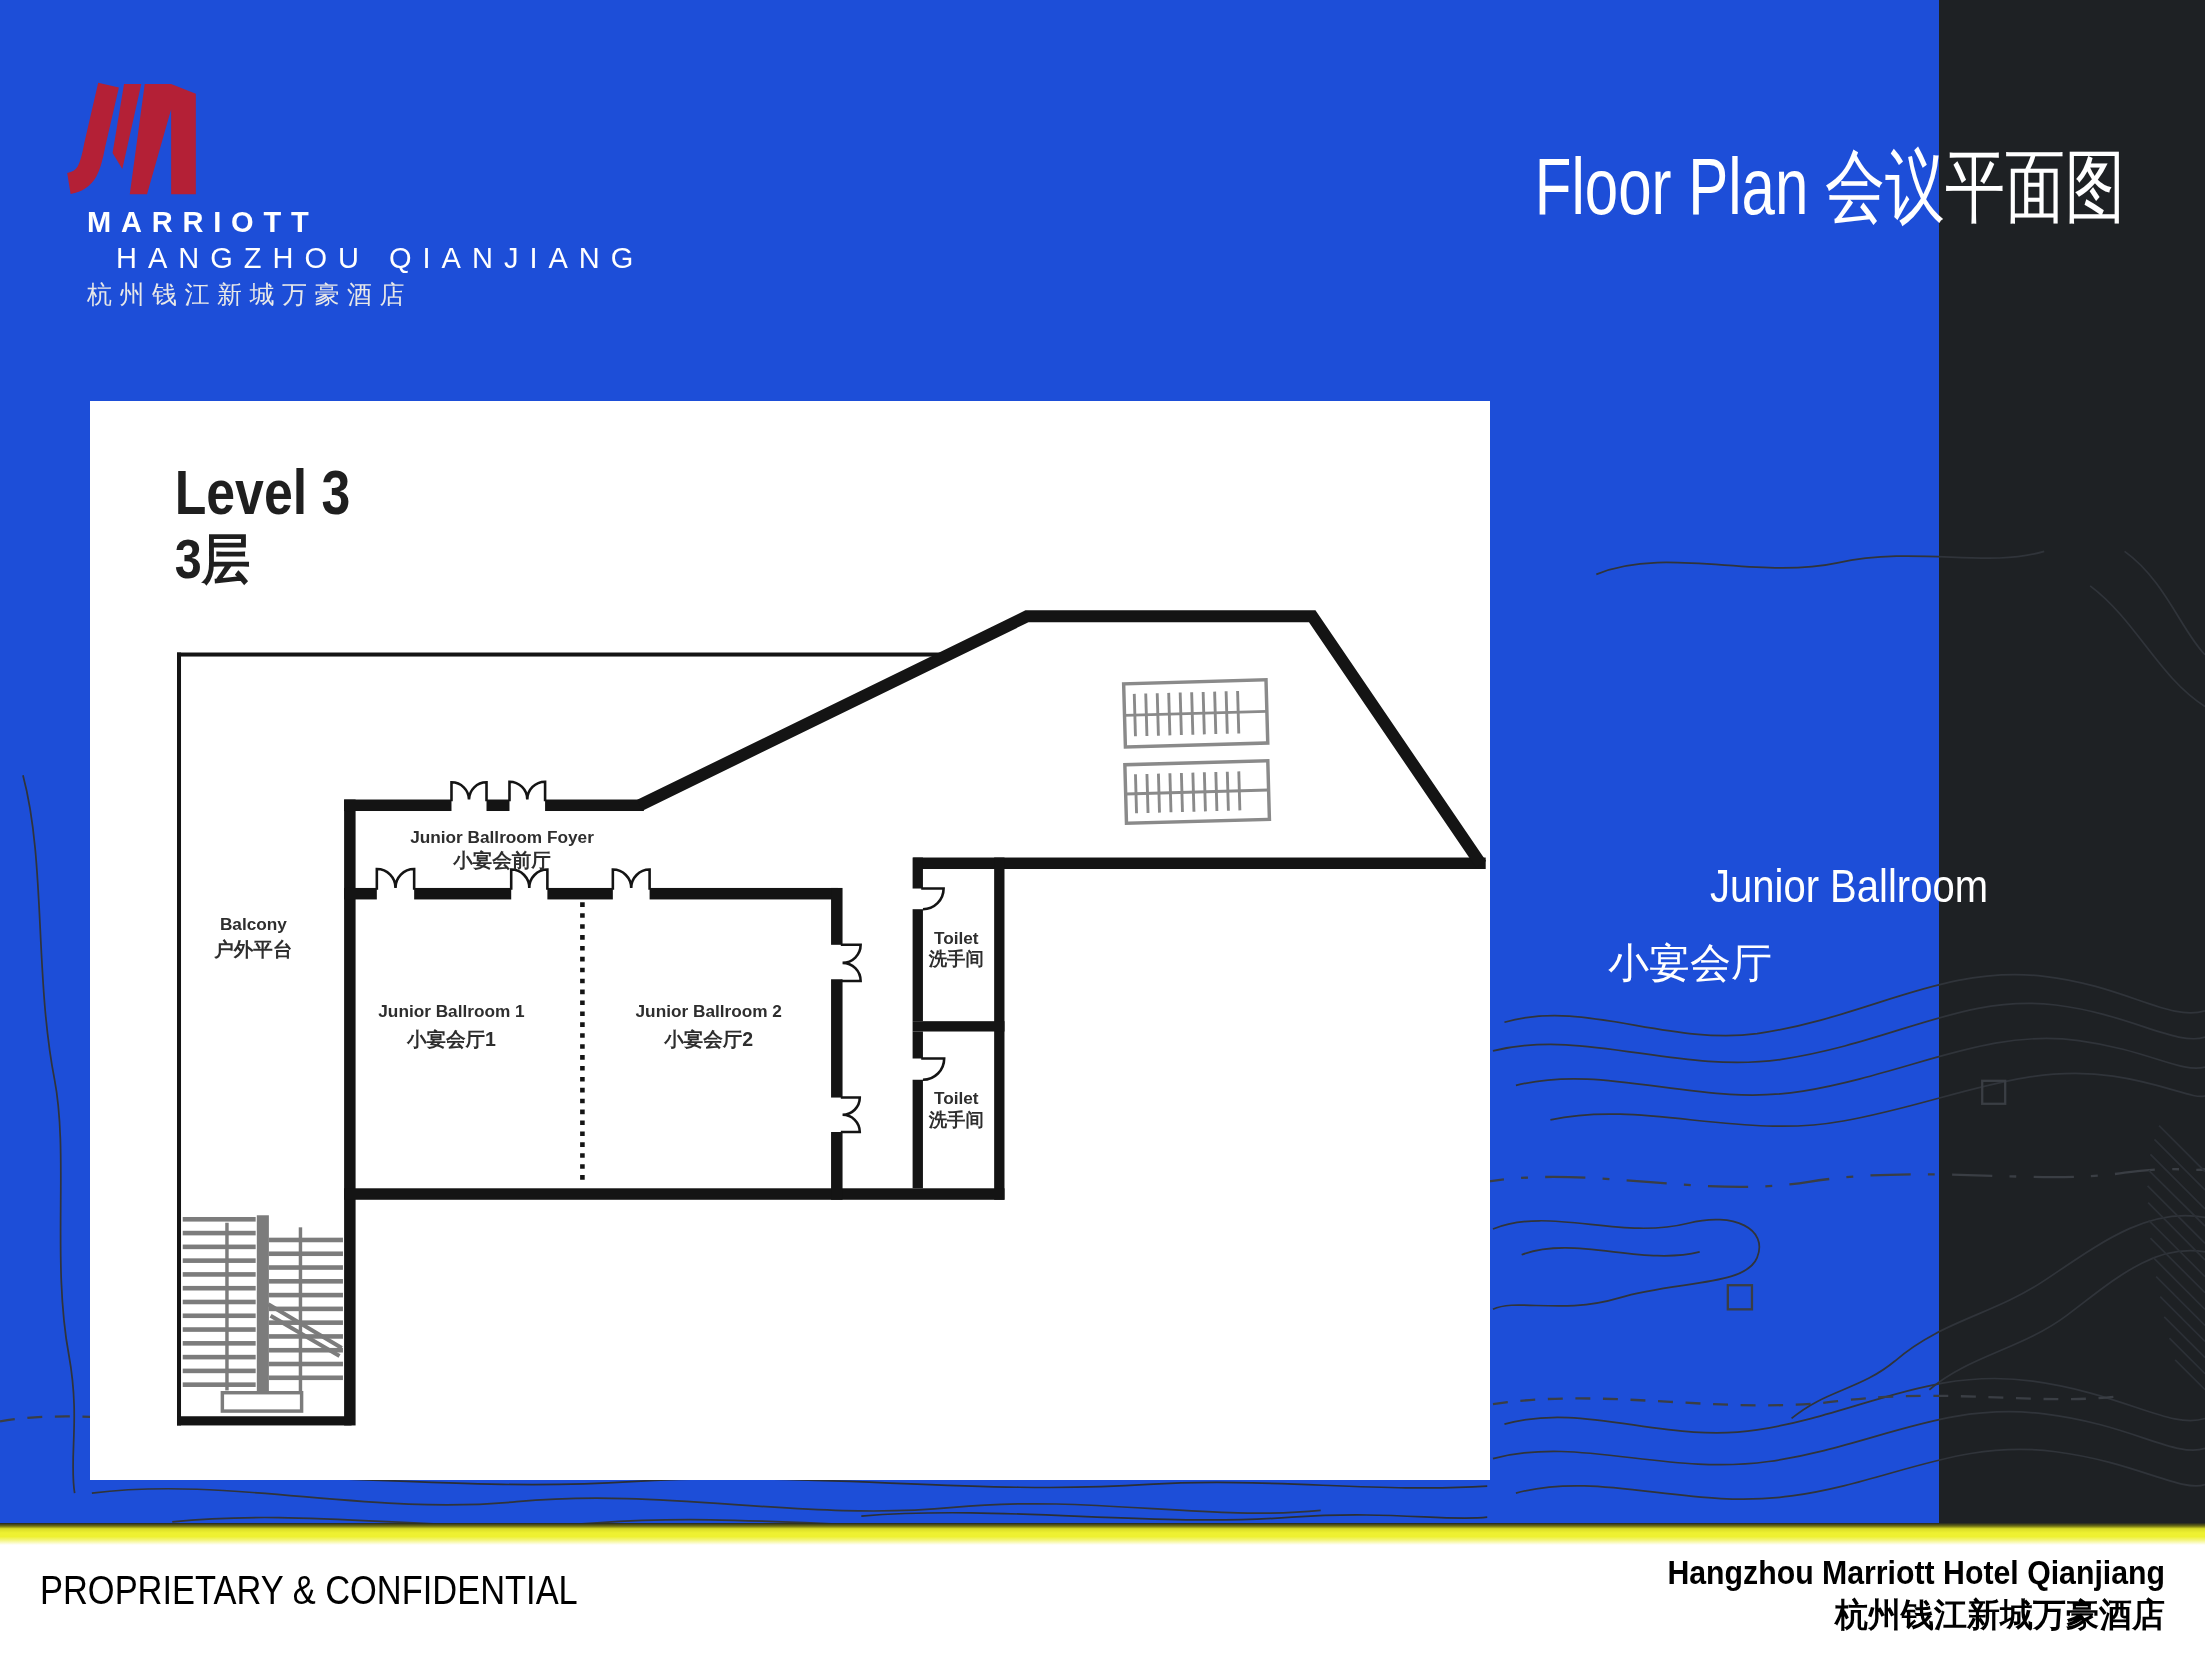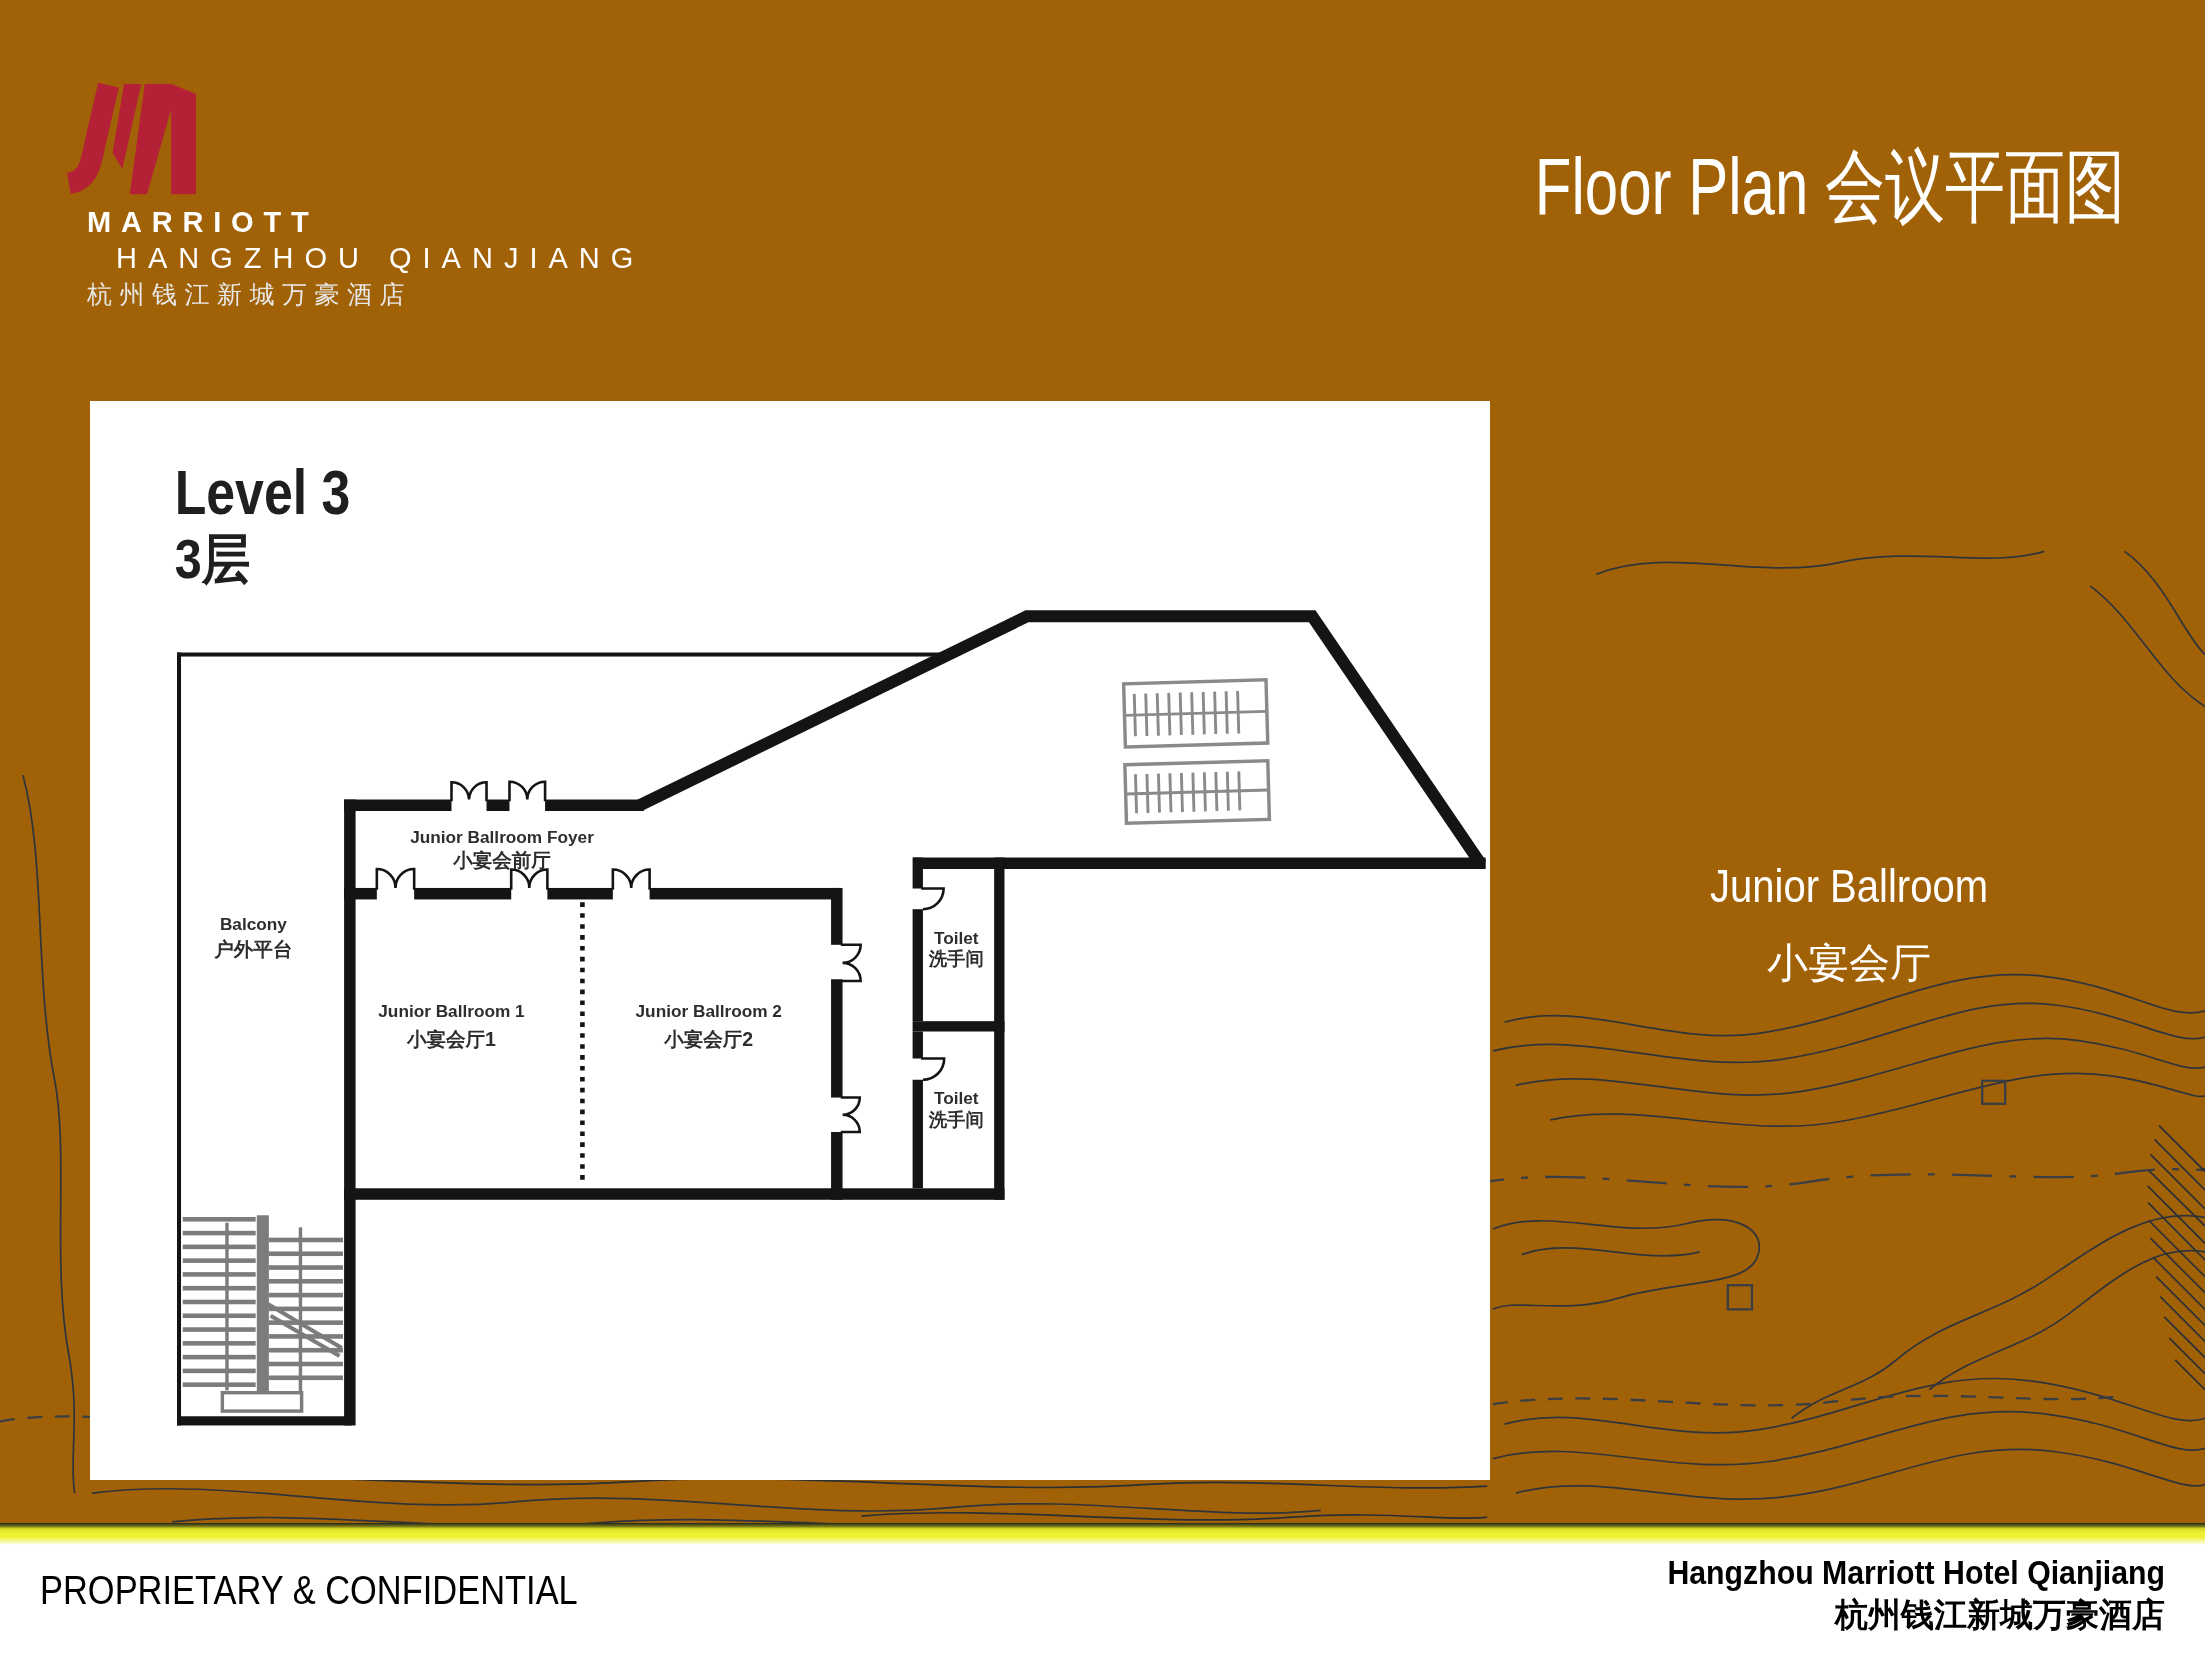--- a/index.html
+++ b/index.html
@@ -1,20 +1,20 @@
 <!DOCTYPE html>
 <html style="font-size:9.2px"><head>
 <meta charset="utf-8">
 <style>
   html,body{margin:0;padding:0;width:2205px;height:1654px;overflow:hidden;background:#1e2124;font-family:"Liberation Sans",sans-serif;}
   .abs{position:absolute;}
 </style>
 </head>
 <body>
-<div style="position:relative;width:2205px;height:1654px;background:#a16207;">
+<div style="position:relative;width:1939px;height:1654px;background:#1d4ed8;">
 
 <svg class="abs" style="left:0;top:0;" width="2205" height="1654" viewBox="0 0 3840 2880" fill="none">
   <g stroke="#30343a" stroke-width="3">
     <path d="M2620,1780 C2760,1740 2900,1820 3060,1800 C3260,1770 3380,1680 3560,1700 C3700,1716 3780,1780 3840,1760"></path>
     <path d="M2600,1830 C2760,1790 2920,1870 3100,1845 C3300,1815 3420,1730 3580,1750 C3710,1766 3790,1822 3840,1806"></path>
     <path d="M2640,1890 C2800,1850 2960,1930 3140,1900 C3330,1868 3460,1790 3620,1812 C3740,1828 3800,1870 3840,1858"></path>
     <path d="M2700,1950 C2860,1915 3030,1985 3210,1952 C3390,1920 3520,1850 3680,1874 C3770,1887 3820,1915 3840,1908"></path>
     <path d="M2600,2140 C2700,2100 2820,2160 2940,2130 C3020,2110 3080,2140 3060,2190 C3040,2240 2920,2230 2820,2260 C2720,2290 2640,2260 2600,2280"></path>
     <path d="M2650,2185 C2740,2150 2860,2205 2960,2180"></path>
     <path d="M3840,2120 C3740,2100 3650,2170 3560,2230 C3470,2290 3380,2300 3300,2370 C3240,2420 3180,2420 3120,2470"></path>
@@ -230,21 +230,21 @@
     <text x="1664" y="1644" font-size="30">Toilet</text>
     <text x="1664" y="1682" font-size="32">洗手间</text>
 
     <text x="1664" y="1924" font-size="30">Toilet</text>
     <text x="1664" y="1962" font-size="32">洗手间</text>
   </g>
 </svg>
 
 <div class="abs" style="left:1608px;top:859px;width:482px;text-align:center;color:#fff;font-size:46px;font-weight:400;transform:scaleX(0.87);transform-origin:center;">Junior Ballroom</div>
 
-<div class="abs" style="left:1608px;top:936px;width:482px;text-align:center;color:#fff;font-size:41px;font-weight:400;">小宴会厅</div>
+<div class="abs" style="left:1608px;top:936px;width:482px;color:#fff;font-size:41px;font-weight:400;">小宴会厅</div>
 
 <div class="abs" style="left:0;top:1523px;width:2205px;height:22px;background:linear-gradient(#23261e 0%,#6f7015 14%,#d8dc28 26%,#eef131 45%,#eef131 62%,#f4f57e 78%,#ffffff 100%);"></div>
 
 <div class="abs" style="left:0;top:1545px;width:2205px;height:109px;background:#ffffff;"></div>
 
 <div class="abs" style="left:40px;top:1567px;color:#000;font-size:41px;font-weight:400;transform:scaleX(0.84);transform-origin:left center;white-space:nowrap;">PROPRIETARY &amp; CONFIDENTIAL</div>
 
 <div class="abs" style="left:1418px;top:1553px;width:747px;text-align:right;color:#000;font-size:34px;font-weight:700;transform:scaleX(0.89);transform-origin:right center;white-space:nowrap;">Hangzhou Marriott Hotel Qianjiang</div>
 
 <div class="abs" style="left:1608px;top:1593px;width:557px;text-align:right;color:#000;font-size:33px;font-weight:700;">杭州钱江新城万豪酒店</div>

